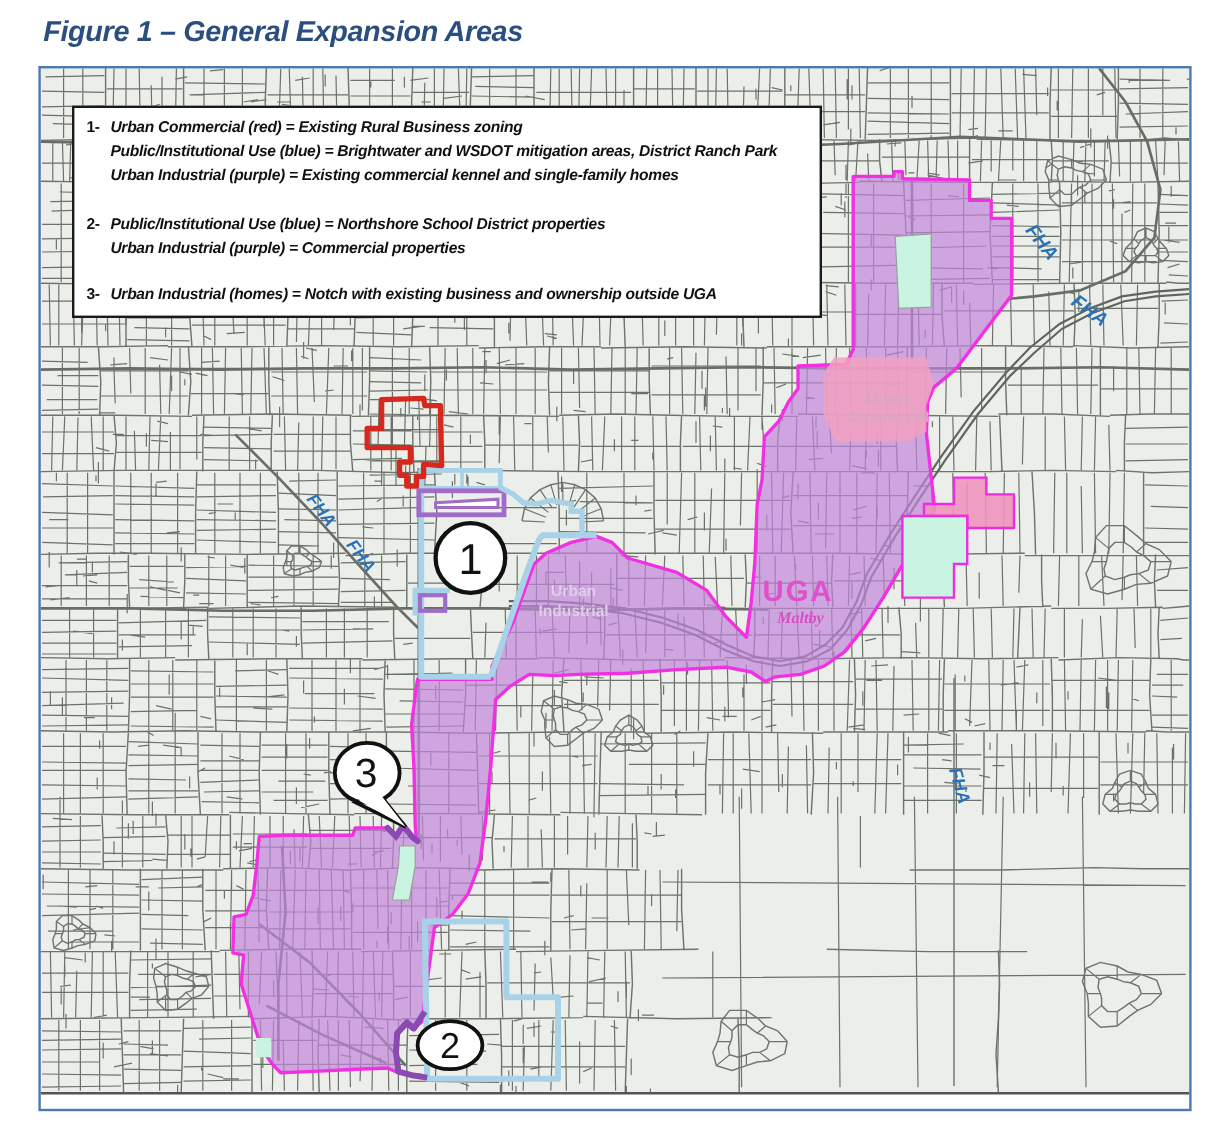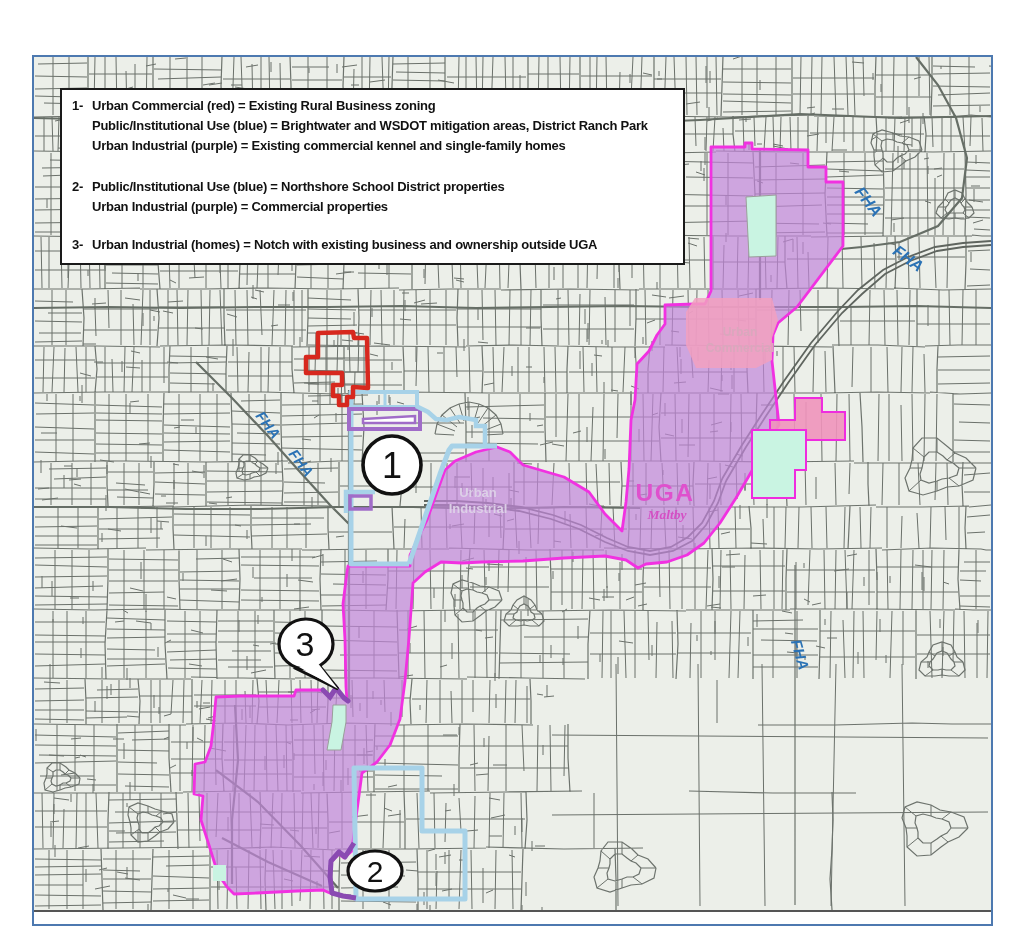--- a/index.html
+++ b/index.html
@@ -1,20 +1,20 @@
 <!DOCTYPE html>
 <html><head><meta charset="utf-8">
 <style>
 html,body{margin:0;padding:0;background:#ffffff;width:1024px;height:943px;overflow:hidden;}
 #page{position:relative;width:1024px;height:943px;font-family:"Liberation Sans",sans-serif;}
 #title{position:absolute;left:36px;top:13px;font-size:24px;font-style:italic;font-weight:bold;color:#2b4e7f;letter-spacing:-0.3px;}
 #legend{position:absolute;left:60px;top:88px;width:625px;height:177px;box-sizing:border-box;background:#ffffff;border:2.5px solid #1a1a1a;font-size:13px;font-weight:bold;letter-spacing:-0.25px;color:#111;}
 #legend .row{position:absolute;left:0;width:615px;white-space:nowrap;}
 #legend .n{position:absolute;left:10px;}
-#legend .t{position:absolute;left:30px;}
+#legend .t{position:absolute;left:30px;font-style:italic;}
 </style></head>
 <body>
 <div id="page">
 
 <svg width="1024" height="943" viewBox="0 0 1024 943">
 <rect width="1024" height="943" fill="#ffffff"></rect>
 <clipPath id="mapclip">
         <rect x="34" y="56" width="957" height="855"></rect>
       </clipPath>
 <g clip-path="url(#mapclip)">
@@ -91,20 +91,21 @@
 <ellipse cx="375" cy="871" rx="27" ry="20" fill="#ffffff" stroke="#111111" stroke-width="3.2"></ellipse>
 <text x="375" y="882" font-family="Liberation Sans, sans-serif" font-size="30" fill="#111" text-anchor="middle">2</text>
 </g>
 
 <rect x="34" y="912" width="957" height="13" fill="#ffffff"></rect>
 <path d="M34,911 L991,911" stroke="#555555" stroke-width="2" fill="none"></path>
 
 <rect x="33" y="56" width="959" height="869" fill="none" stroke="#4d79b0" stroke-width="2"></rect>
 </svg>
 
+<div id="title">Figure 1 – General Expansion Areas</div>
 
 <div id="legend">
   <div class="row" style="top:8px">
         <span class="n">1-</span>
         <span class="t">Urban Commercial (red) = Existing Rural Business zoning</span>
       </div>
   <div class="row" style="top:28px">
         <span class="t">Public/Institutional Use (blue) = Brightwater and WSDOT mitigation areas, District Ranch Park</span>
       </div>
   <div class="row" style="top:48px">

